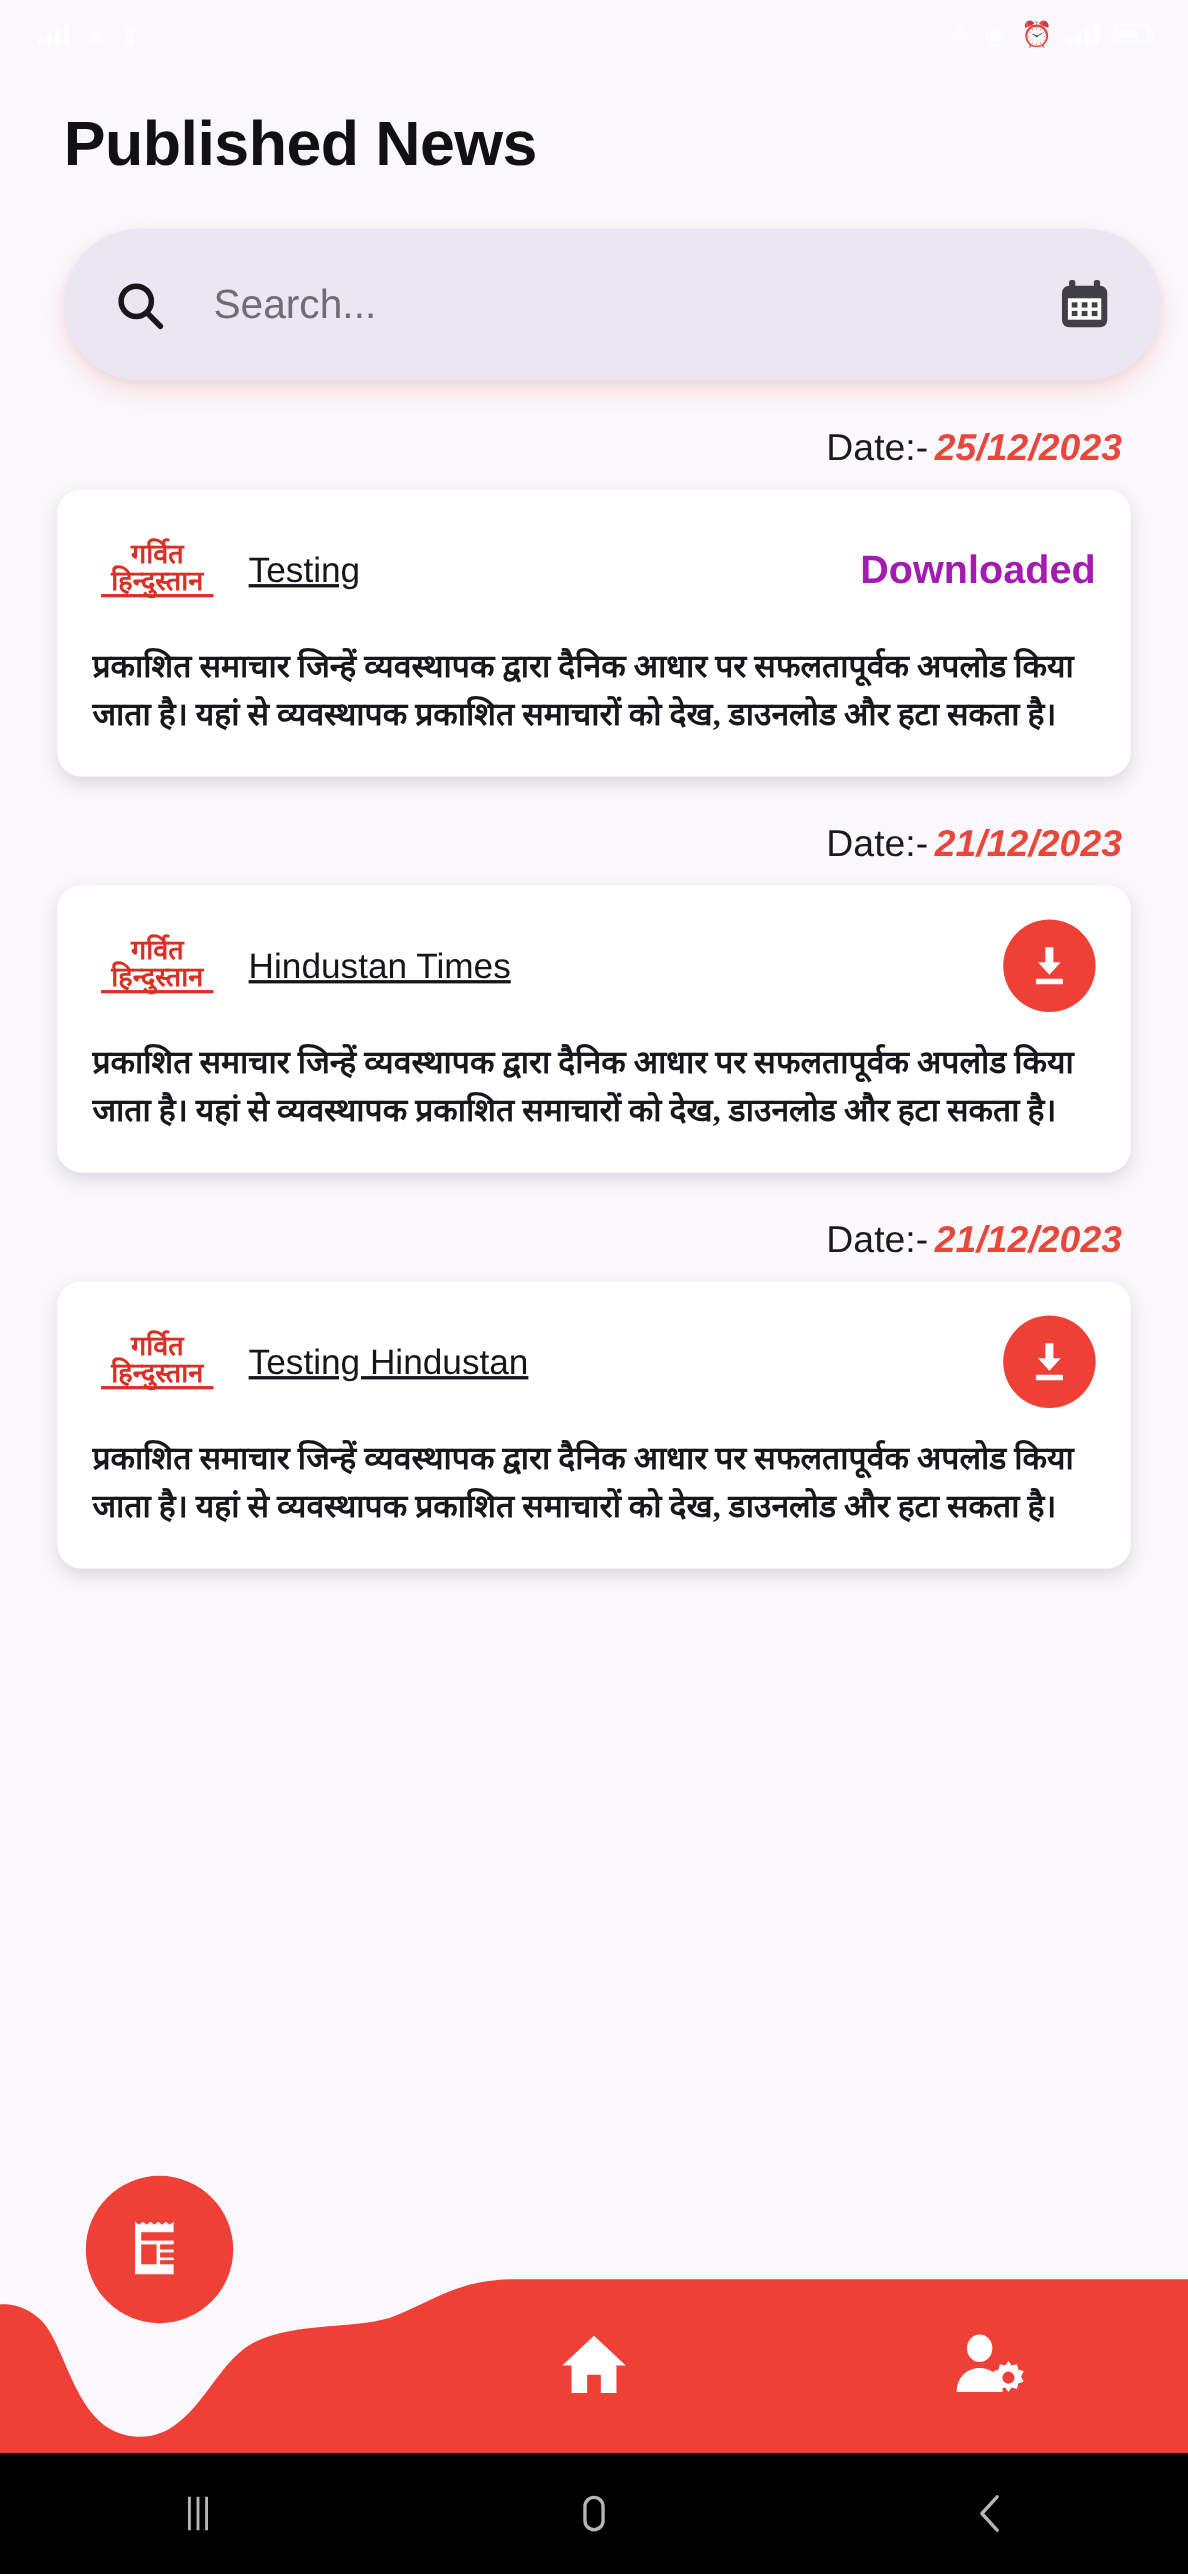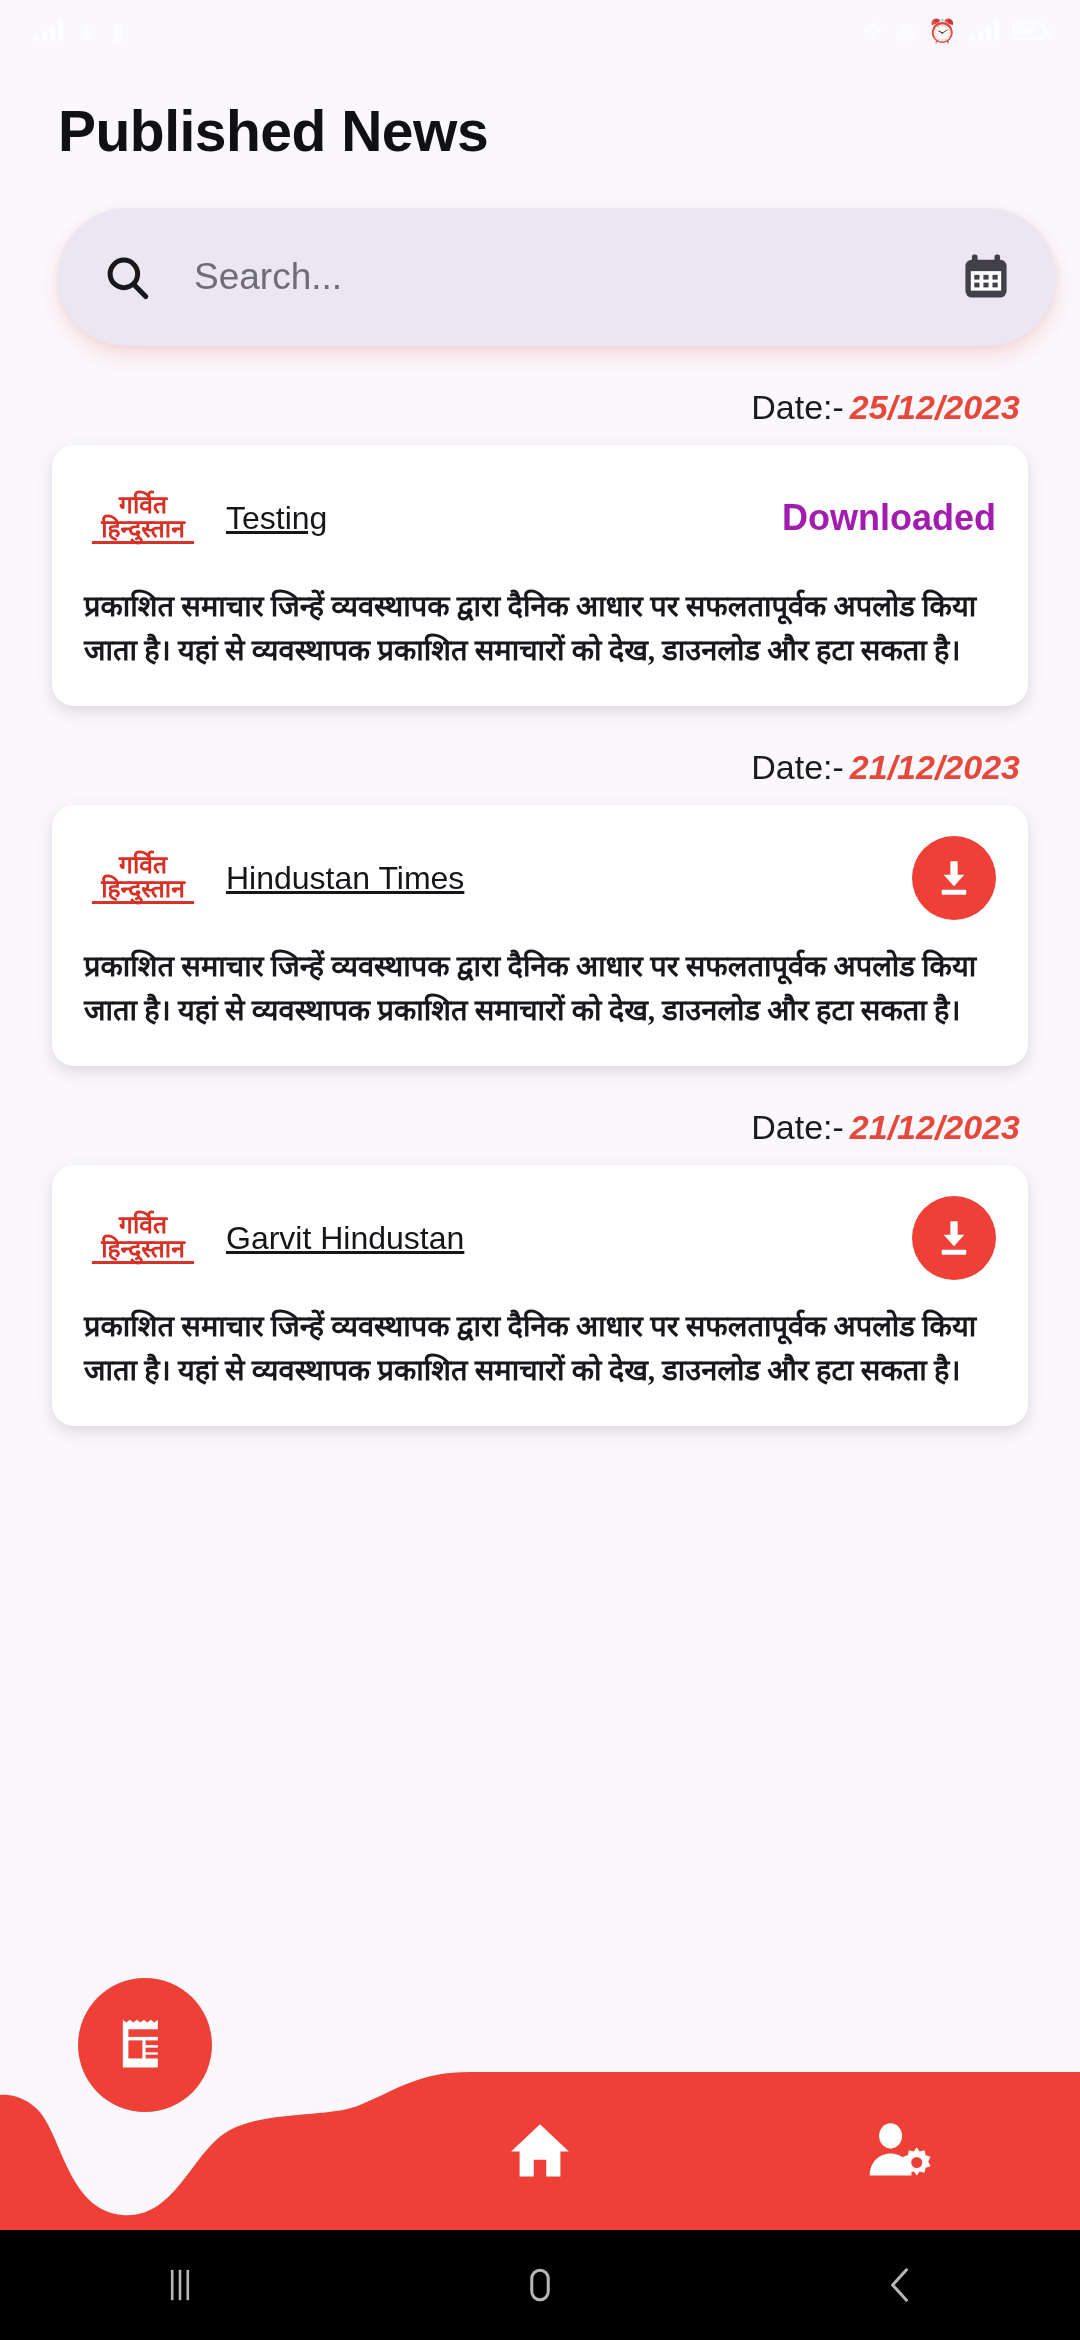--- a/index.html
+++ b/index.html
@@ -239,21 +239,21 @@
   </div>
   <div class="card">
     <div class="card-head">
       <span class="brand-logo">
         <svg viewBox="0 0 120 62">
           <text x="60" y="27" font-family="'Liberation Serif', serif" font-size="25" font-weight="bold" fill="#d93025" text-anchor="middle">गर्वित</text>
           <text x="60" y="52" font-family="'Liberation Serif', serif" font-size="25" font-weight="bold" fill="#d93025" text-anchor="middle">हिन्दुस्तान</text>
           <rect x="8" y="56" width="104" height="3" fill="#d93025"></rect>
         </svg>
       </span>
-      <span class="card-title">Garvit Hindustan</span>
+      <span class="card-title">Testing Hindustan</span>
       <button class="dl-btn">
         <svg viewBox="0 0 24 24" fill="#ffffff">
           <path d="M10.1 3.2h3.8v7.1h3.5L12 16.3 6.6 10.3h3.5z"></path>
           <rect x="5.6" y="18.1" width="12.8" height="2.7" rx="0.4"></rect>
         </svg>
       </button>
     </div>
     <div class="card-body">प्रकाशित समाचार जिन्हें व्यवस्थापक द्वारा दैनिक आधार पर सफलतापूर्वक अपलोड किया जाता है। यहां से व्यवस्थापक प्रकाशित समाचारों को देख, डाउनलोड और हटा सकता है।</div>
   </div>
 

